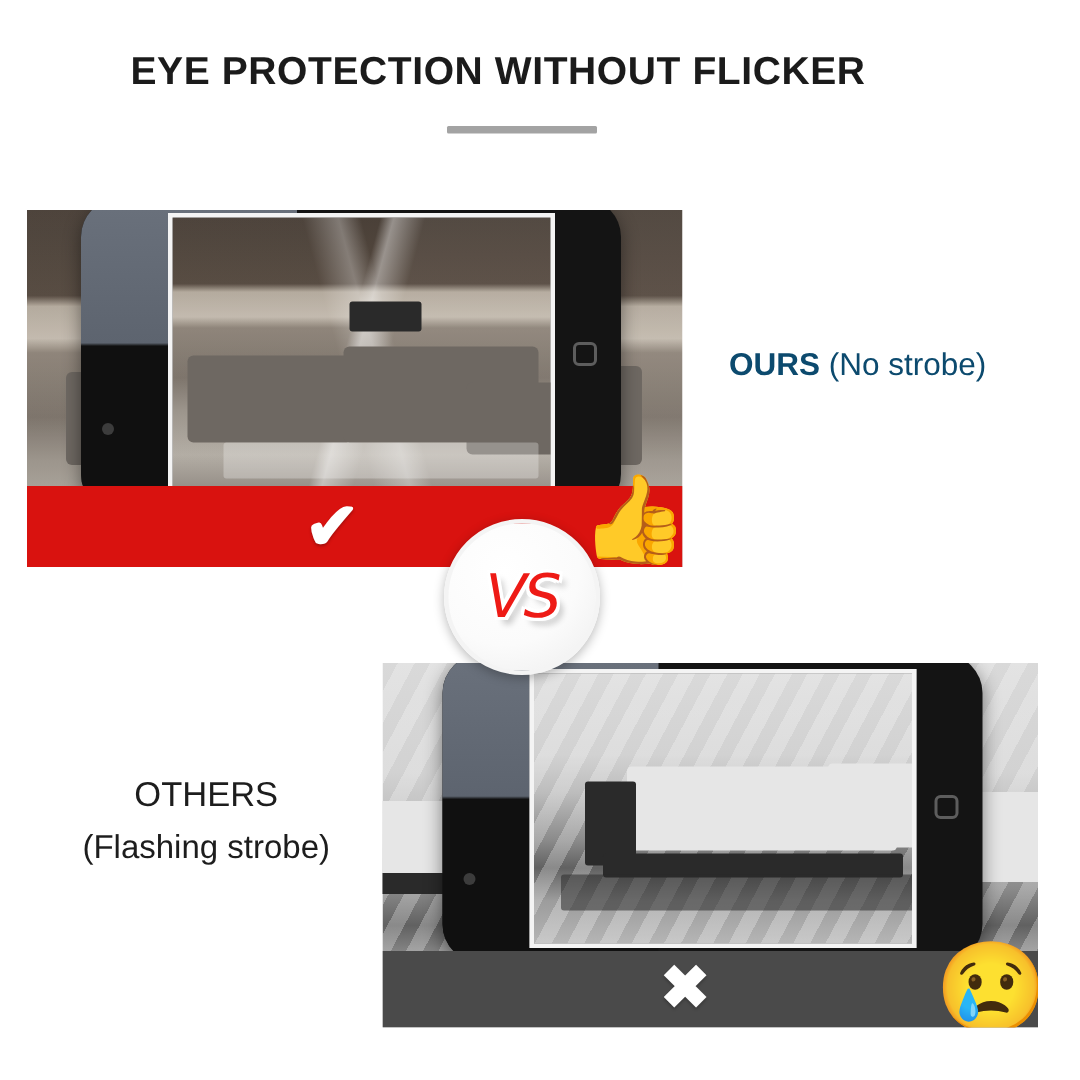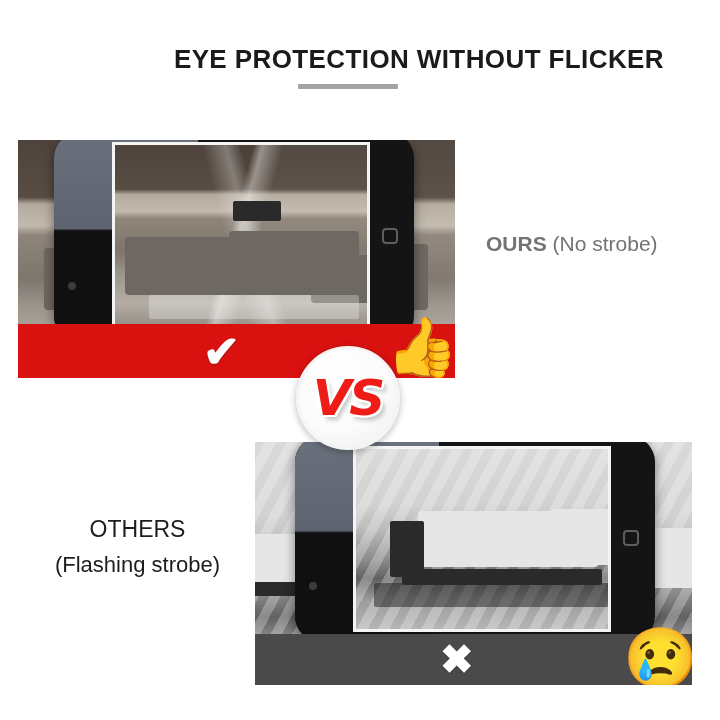--- a/index.html
+++ b/index.html
@@ -7,22 +7,22 @@
     width: 720px; height: 720px;
     background: #ffffff;
     font-family: "Liberation Sans", sans-serif;
     overflow: hidden;
   }
   #root { position: relative; width: 720px; height: 720px; background: #fff; }
 
   
   .page-title {
     position: absolute;
-    top: 44px; left: 0; width: 664px;
-    text-align: right;
+    top: 32px; left: 0; width: 664px;
+    text-align: center;
     font-size: 26px;
     font-weight: 700;
     letter-spacing: 0.4px;
     color: #1b1b1b;
     white-space: nowrap;
   }
   .title-divider {
     position: absolute;
     top: 84px; left: 298px;
     width: 100px; height: 5px;
@@ -138,37 +138,37 @@
     left: 296px; top: 346px;
     width: 104px; height: 104px;
     border-radius: 50%;
     background: radial-gradient(circle at 38% 32%, #ffffff 0%, #fbfbfb 55%, #ededed 100%);
     border: 3px solid #f4f4f4;
     box-shadow: 0 2px 7px rgba(0,0,0,0.28);
     display: flex; align-items: center; justify-content: center;
   }
   .vs-text {
     font-family: "DejaVu Sans", sans-serif;
-    font-size: 50px;
-    font-weight: 700;
+    font-size: 40px;
+    font-weight: 400;
     font-style: italic;
     color: #ee1b16;
     letter-spacing: -2px;
     text-shadow:
        2px 0 0 #fff, -2px 0 0 #fff, 0 2px 0 #fff, 0 -2px 0 #fff,
        2px 2px 0 #fff, -2px -2px 0 #fff, 2px -2px 0 #fff, -2px 2px 0 #fff,
        4px 5px 4px rgba(0,0,0,0.22);
   }
 
   
   .label-ours {
     position: absolute;
     left: 486px; top: 232px;
     font-size: 21px;
-    color: #737373;
+    color: #0c4a6e;
     white-space: nowrap;
   }
   .label-ours .strong { font-weight: 700; }
   .label-ours .light  { font-weight: 400; }
 
   .label-others {
     position: absolute;
     left: 30px; top: 512px;
     width: 215px;
     text-align: center;

